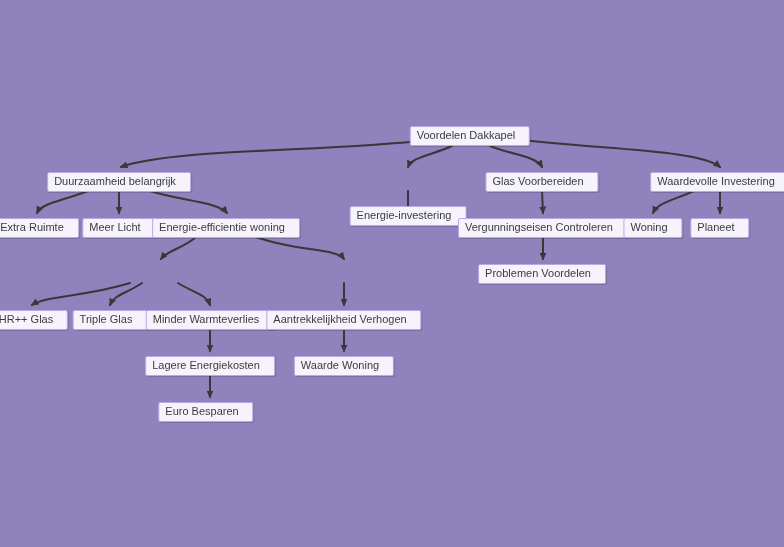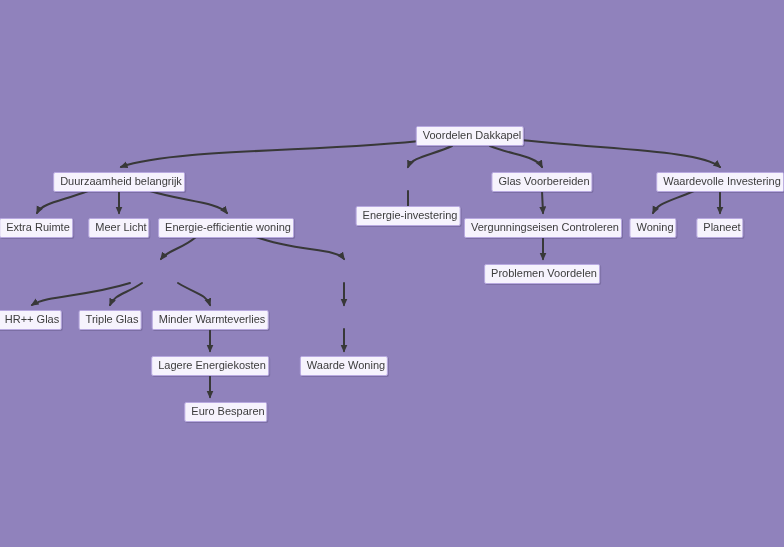--- a/index.html
+++ b/index.html
@@ -35,21 +35,21 @@
   .node {
     position: absolute;
     transform: translateX(-50%);
     background: #f6f3fd;
     border: 1px solid #b8a9e0;
     border-radius: 2px;
     box-shadow: 1px 1px 0 rgba(60,50,90,0.25);
     color: #3c3c3c;
     font-size: 11px;
     line-height: 13px;
-    padding: 2px 2px 3px 6px;
+    padding: 2px 14px 3px 6px;
     white-space: nowrap;
     cursor: default;
   }
 </style>
 </head>
 <body>
 
 <div class="canvas">
 
   <svg class="edges" width="784" height="547" viewBox="0 0 784 547" xmlns="http://www.w3.org/2000/svg">
@@ -93,19 +93,20 @@
   <div class="node" style="left:408px; top:206px">Energie-investering</div>
   <div class="node" style="left:543px; top:218px">Vergunningseisen Controleren</div>
   <div class="node" style="left:653px; top:218px">Woning</div>
   <div class="node" style="left:720px; top:218px">Planeet</div>
 
   <div class="node" style="left:542px; top:264px">Problemen Voordelen</div>
 
   <div class="node" style="left:30px; top:310px">HR++ Glas</div>
   <div class="node" style="left:110px; top:310px">Triple Glas</div>
   <div class="node" style="left:210px; top:310px">Minder Warmteverlies</div>
+  <div class="node" style="left:344px; top:310px">Aantrekkelijkheid Verhogen</div>
 
   <div class="node" style="left:210px; top:356px">Lagere Energiekosten</div>
   <div class="node" style="left:344px; top:356px">Waarde Woning</div>
 
-  <div class="node" style="left:226px; top:402px">Euro Besparen</div>
+  <div class="node" style="left:206px; top:402px">Euro Besparen</div>
 
 </div>
 
 </body></html>

